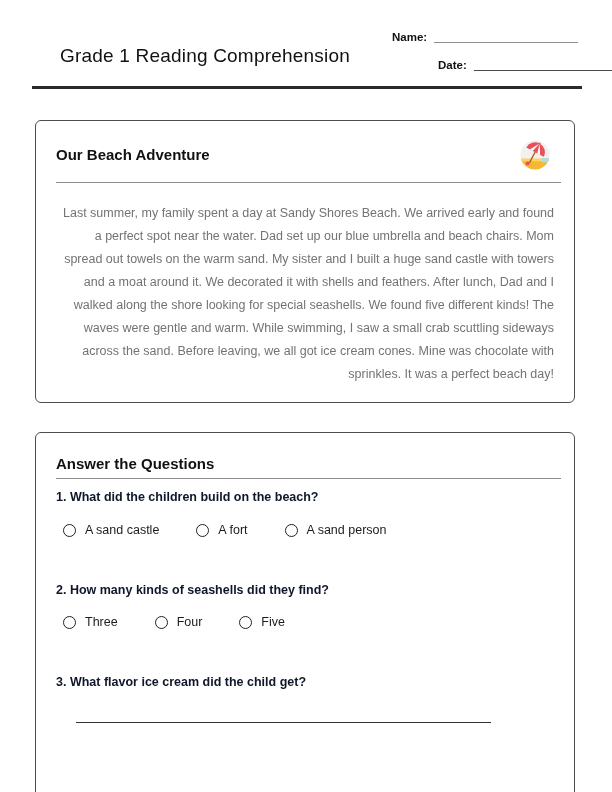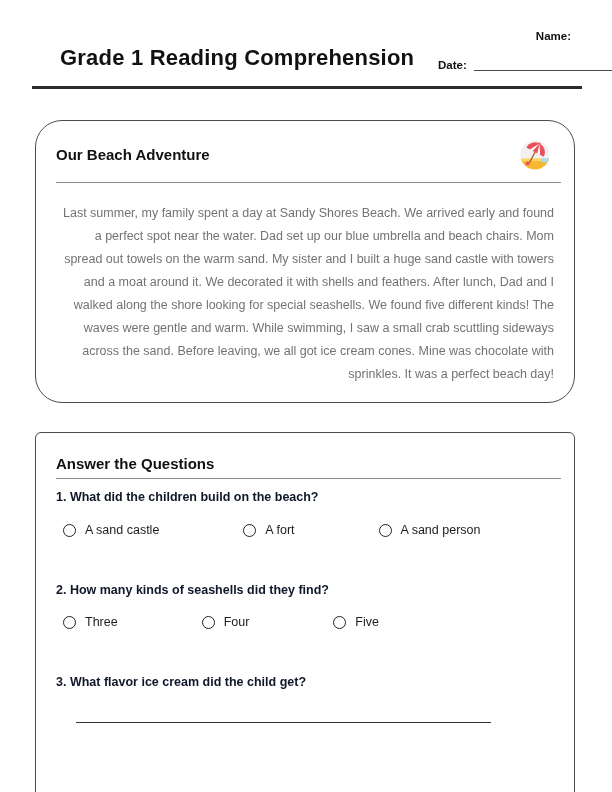--- a/index.html
+++ b/index.html
@@ -5,58 +5,58 @@
   * { margin:0; padding:0; box-sizing:border-box; }
   html,body { background:#ffffff; }
   .page {
     position:relative; width:612px; height:792px; background:#fff;
     font-family:"Liberation Sans", sans-serif; color:#1a1a1a; overflow:hidden;
   }
 
   
   .doc-title {
     position:absolute; left:60px; top:45px;
-    font-size:22px; font-weight:bold; color:#111; letter-spacing:0.2px;
+    font-size:19px; font-weight:normal; color:#111; letter-spacing:0.2px;
   }
   .field-row { position:absolute; left:392px; width:186px; display:flex; align-items:flex-end; }
-  .field-row.name { top:30px;flex-direction:column; }
+  .field-row.name { top:30px; }
   .field-row.date { top:58px;margin-left:46px; }
   .field-label { font-size:11.5px; font-weight:bold; color:#111; padding-right:7px; white-space:nowrap; }
   .field-line { flex:1; height:13px; }
   .field-line.light { border-bottom:1.3px solid #8f8f8f; }
   .field-line.dark  { border-bottom:1.3px solid #4a4a4a; }
   .header-rule { position:absolute; left:32px; top:86px; width:550px; height:2.5px; background:#2b2b2b; }
 
   
   .card {
     position:absolute; left:35px; width:540px; background:#fff;
     border:1.5px solid #4d4d4d; border-radius:6px;
   }
-  .card.story     { top:120px; height:283px;border-radius:27px; }
+  .card.story     { top:120px; height:283px; }
   .card.questions { top:432px; height:382px; }
   .card-title { position:absolute; left:20px; font-size:15px; font-weight:bold; color:#111; }
   .card.story .card-title { top:25px; }
   .card.questions .card-title { top:22px; }
   .card-divider { position:absolute; left:20px; right:13px; border-top:1.5px solid #8c8c8c; }
   .card.story .card-divider { top:61px; }
   .card.questions .card-divider { top:45px; }
 
   
   .story-icon { position:absolute; right:24px; top:19px; width:30px; height:30px; }
   .story-text {
     position:absolute; left:24px; top:81px; width:494px;
     font-size:12.5px; line-height:23px; color:#737373; text-align:right;
   }
 
   
   .question-text { position:absolute; left:20px; font-size:12.5px; font-weight:bold; color:#0f172a; }
   .q1 { top:57px; }
   .q2 { top:150px; }
   .q3 { top:242px;text-align:center; }
-  .options-row { position:absolute; left:27px; display:flex; align-items:center;gap:47px; }
+  .options-row { position:absolute; left:27px; display:flex; align-items:center; }
   .options-row.r1 { top:90px; }
   .options-row.r2 { top:182px; }
   .option { display:flex; align-items:center; margin-right:37px; cursor:pointer; }
   .radio {
     width:13px; height:13px; border:1.5px solid #222; border-radius:50%;
     background:#fff; display:inline-block; flex:0 0 auto;
   }
   .option-label { font-size:12.5px; color:#1c1c1c; padding-left:9px; white-space:nowrap; }
   .answer-line { position:absolute; left:40px; top:289px; width:415px; border-bottom:1.5px solid #333; height:1px; }
 </style>

